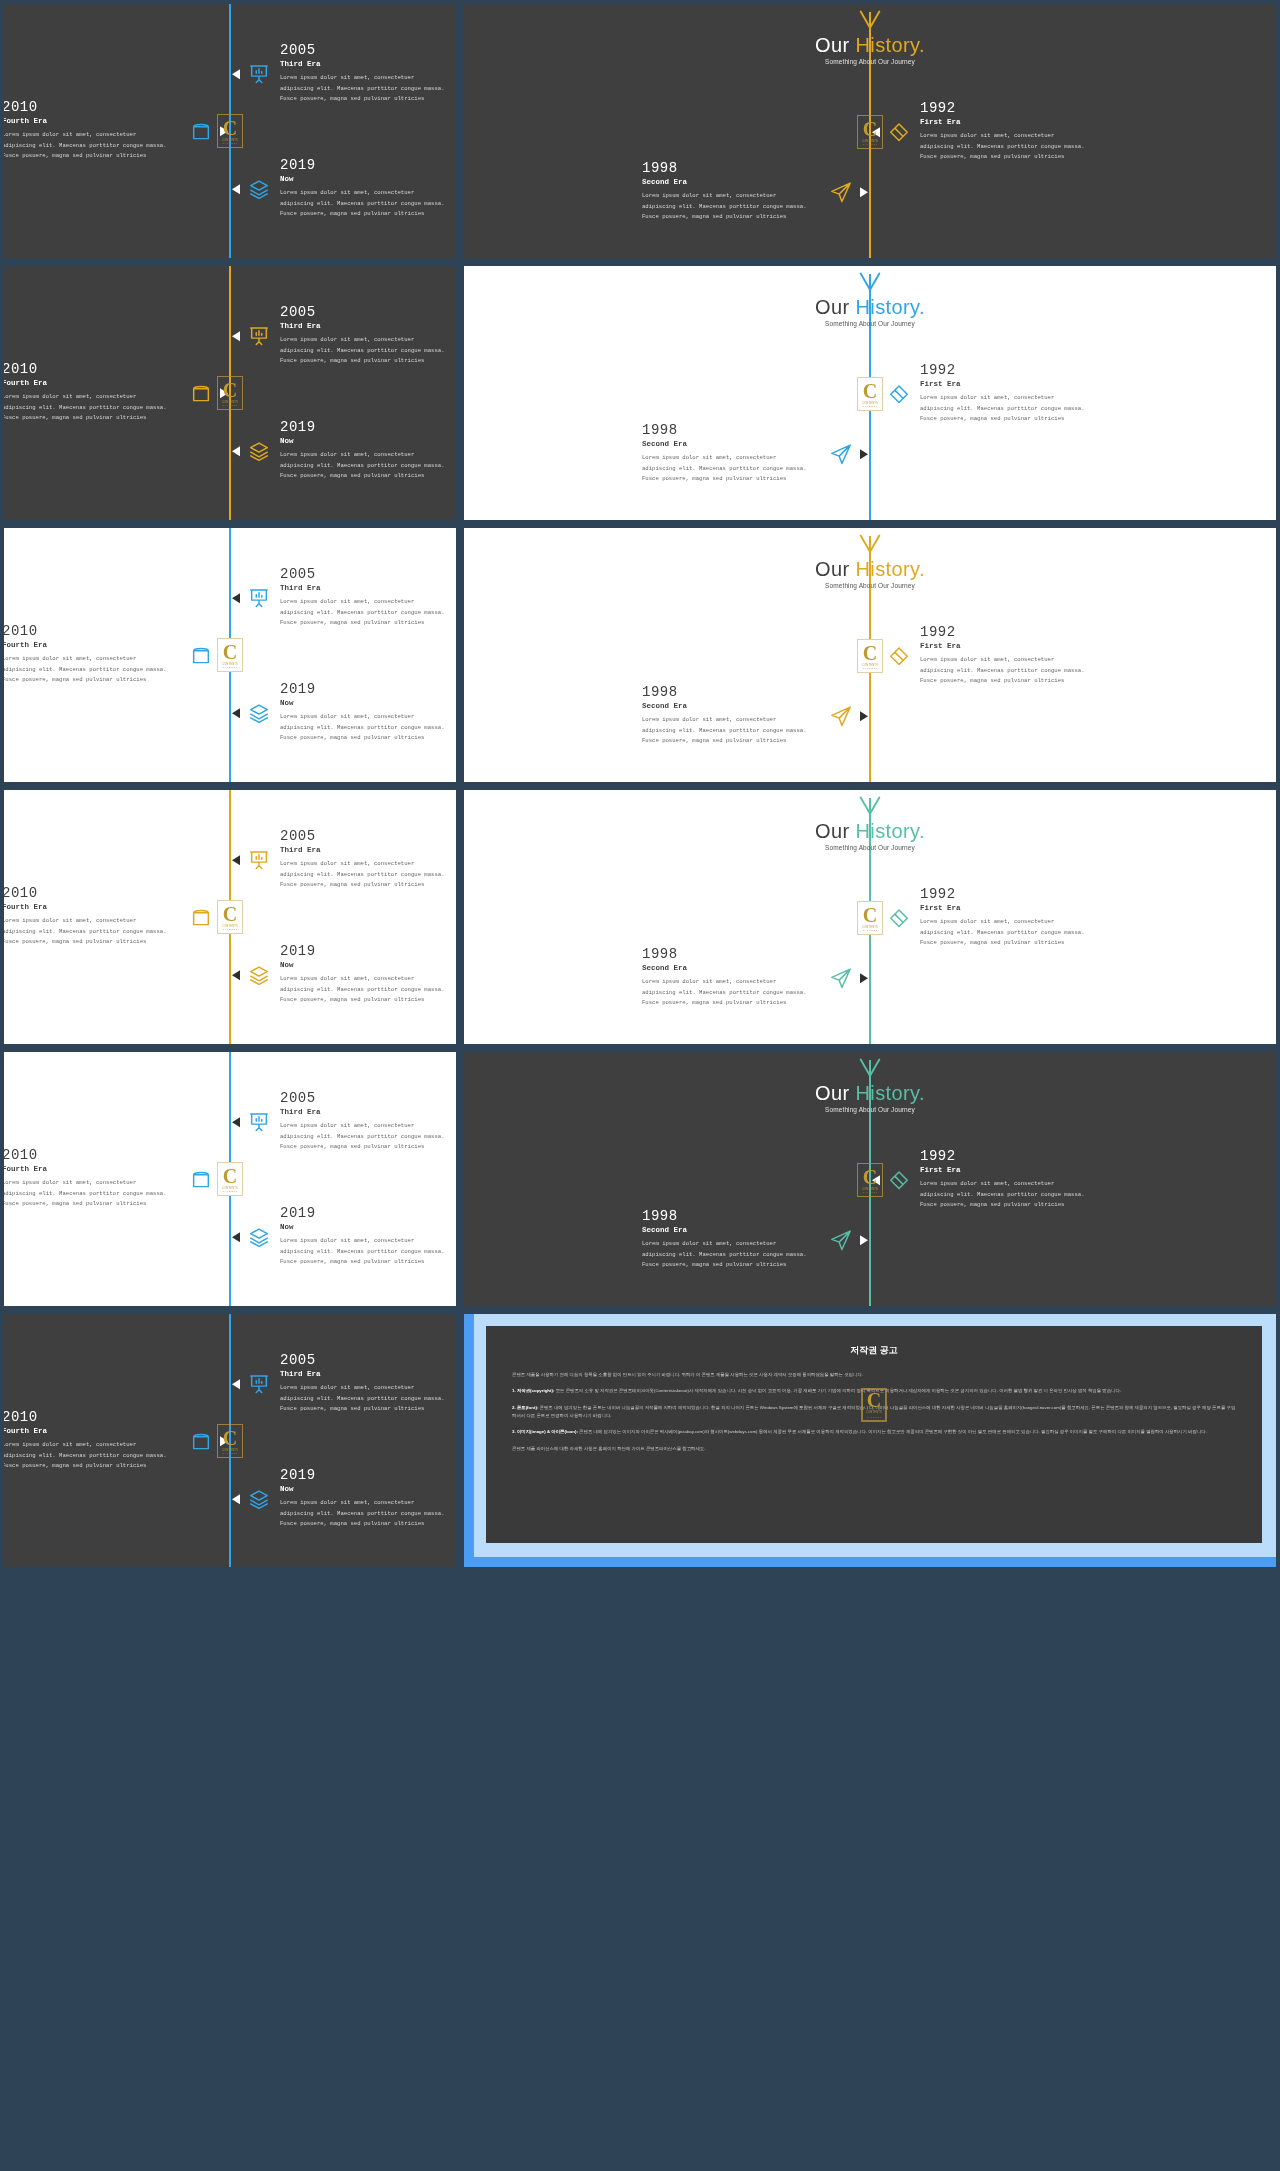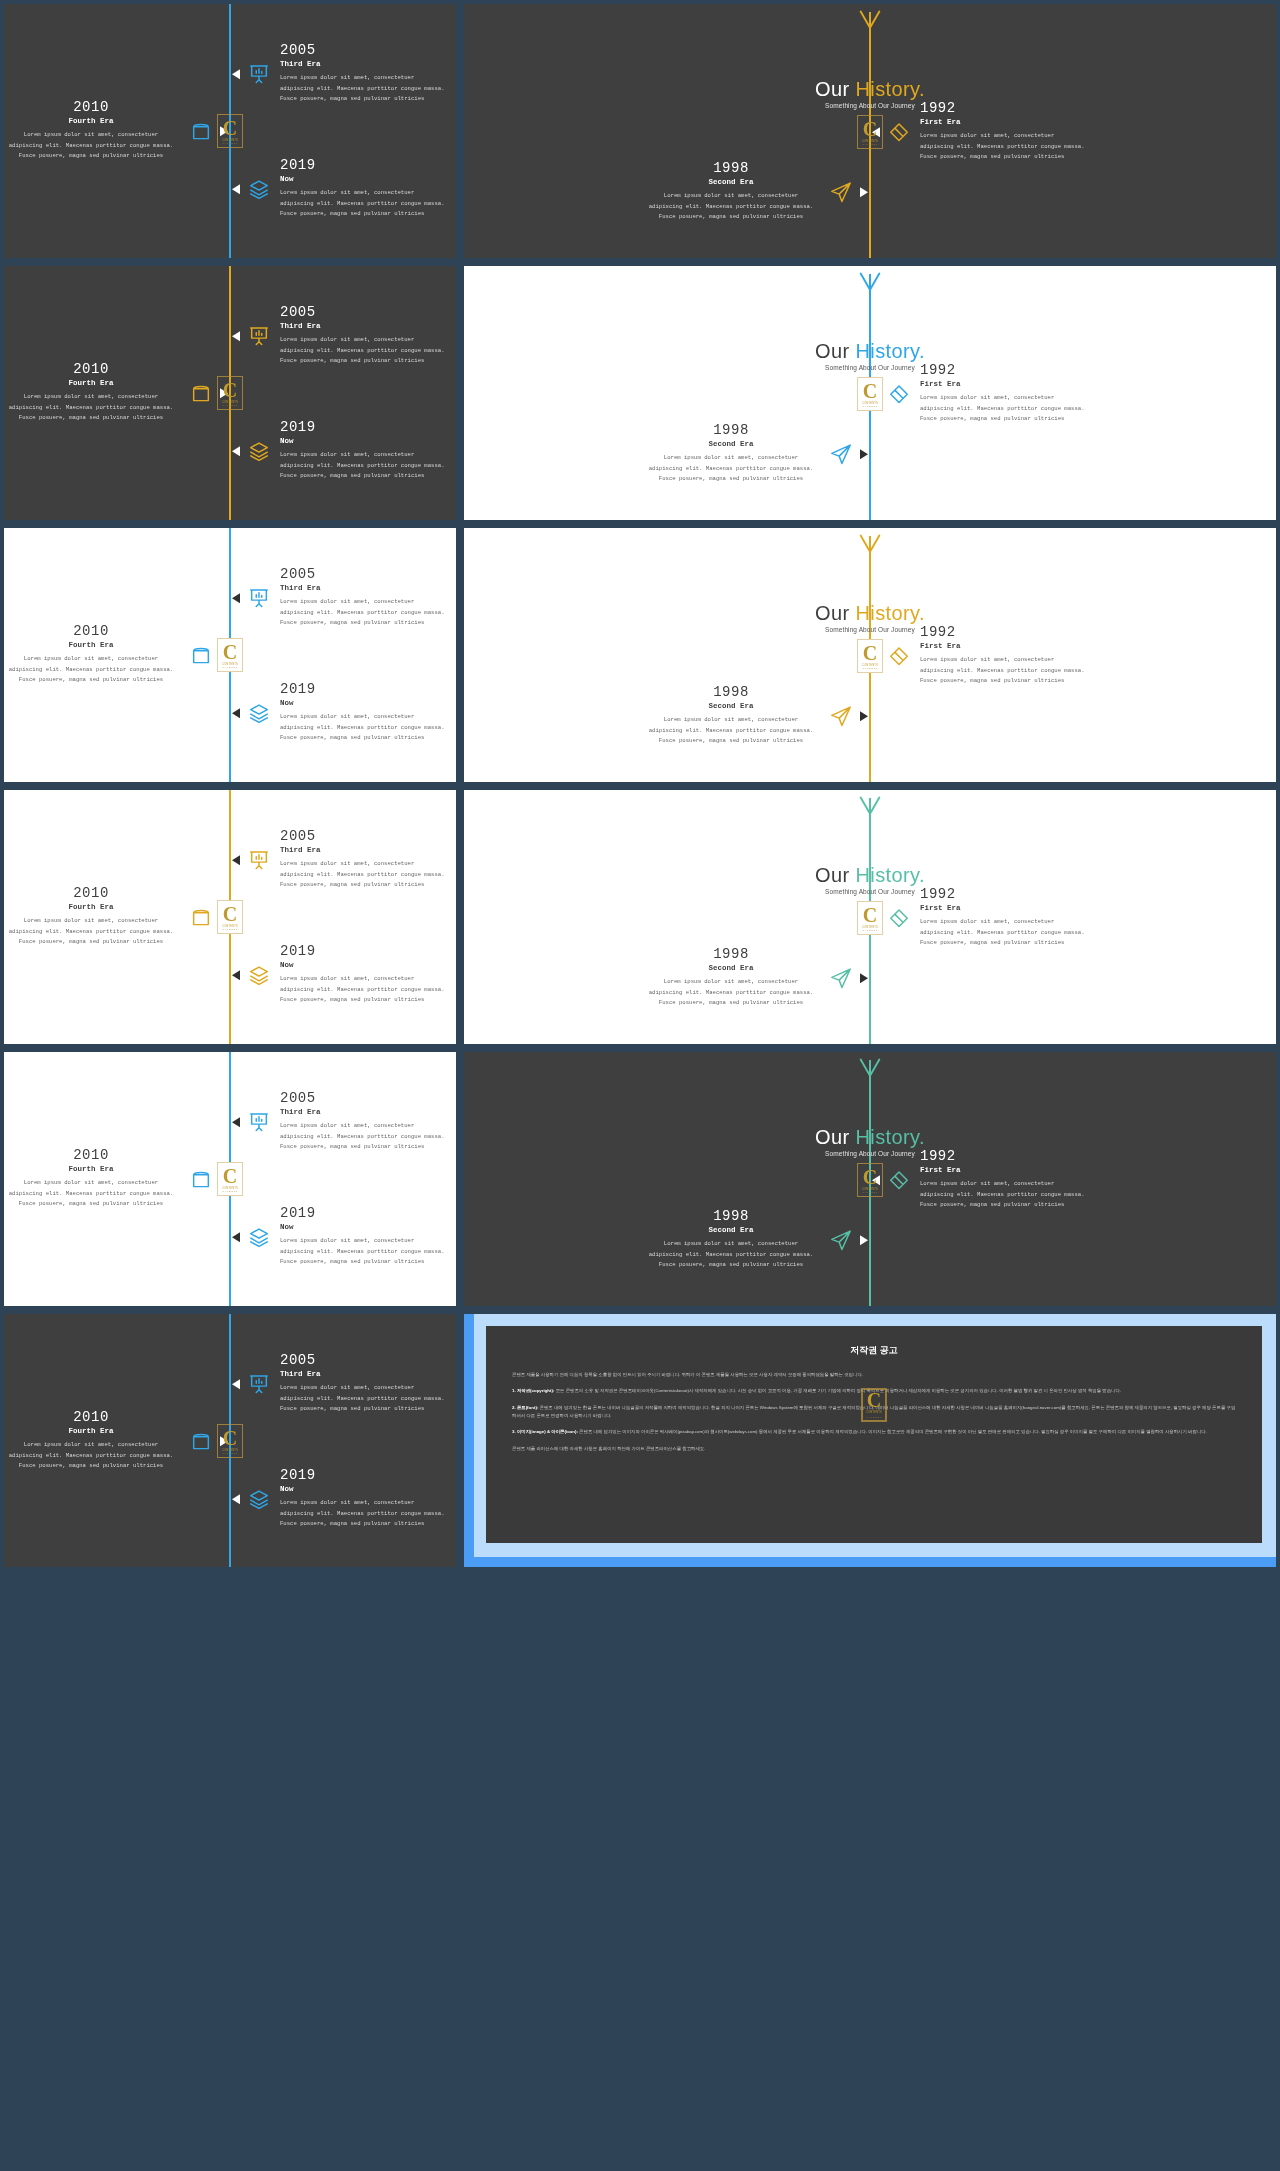--- a/index.html
+++ b/index.html
@@ -30,21 +30,21 @@
   .dark .txt-sub { color:#ffffff; }
   .light .txt-sub { color:#3f3f3f; }
   .dark .txt-body { color:#d8d8d8; }
   .light .txt-body { color:#666666; }
 
   .entry { position:absolute; display:flex; align-items:center; }
   .entry .block { width:178px;font-family:Liberation Mono, monospace; }
   .txt-year { font-size:14px; font-weight:300; letter-spacing:.5px; line-height:1.1; }
   .txt-sub  { font-size:7.5px; font-weight:bold; margin-top:2px; line-height:1.2; }
   .txt-body { font-size:5.6px; line-height:1.85; margin-top:4px; }
-  .ralign { text-align:center; }
+  .ralign { text-align:left; }
   .lalign { text-align:left; }
 
   .tri { width:0; height:0; border-top:5px solid transparent; border-bottom:5px solid transparent; }
   .dark .tri-l { border-right:8px solid #ffffff; }
   .dark .tri-r { border-left:8px solid #ffffff; }
   .light .tri-l { border-right:8px solid #2f2f2f; }
   .light .tri-r { border-left:8px solid #2f2f2f; }
 
   .ico { width:22px; height:22px; }
   .ico svg { width:100%; height:100%; display:block; }
@@ -57,21 +57,21 @@
   .logo-box { width:100%; height:100%; border:1px solid rgba(190,150,60,.75); position:relative;
               display:flex; flex-direction:column; align-items:center; justify-content:center; }
   .light .logo-box { background:#ffffff; border-color:rgba(190,150,60,.45); }
   .logo-c { font-family:"Liberation Serif", serif; font-weight:bold; font-size:20px; color:#c09a2e; line-height:1; }
   .logo-t { font-size:2.6px; color:#c09a2e; letter-spacing:.2px; margin-top:1px; text-align:center; }
   .logo-t2{ font-size:2px; color:#a98a2c; letter-spacing:.2px; }
 
   
   .hdr { position:absolute; left:0; right:0; text-align:center; }
   .hdr .chev { margin:0 auto; }
-  .hdr h1 { font-size:20px; font-weight:300; letter-spacing:.4px; line-height:1.1;margin-top:44px; }
+  .hdr h1 { font-size:20px; font-weight:300; letter-spacing:.4px; line-height:1.1; }
   .hdr h1 .a { }
   .hdr .sub { font-size:6.5px; margin-top:2px; letter-spacing:.1px; }
   .dark .hdr h1 { color:#ffffff; }
   .light .hdr h1 { color:#3f3f3f; }
   .dark .hdr .sub { color:#e2e2e2; }
   .light .hdr .sub { color:#555; }
 
   
   .cp-outer { position:absolute; inset:0; background:#4a9cf5; }
   .cp-l2 { position:absolute; left:10px; top:0; right:0; bottom:10px; background:#bcdcfb; }

